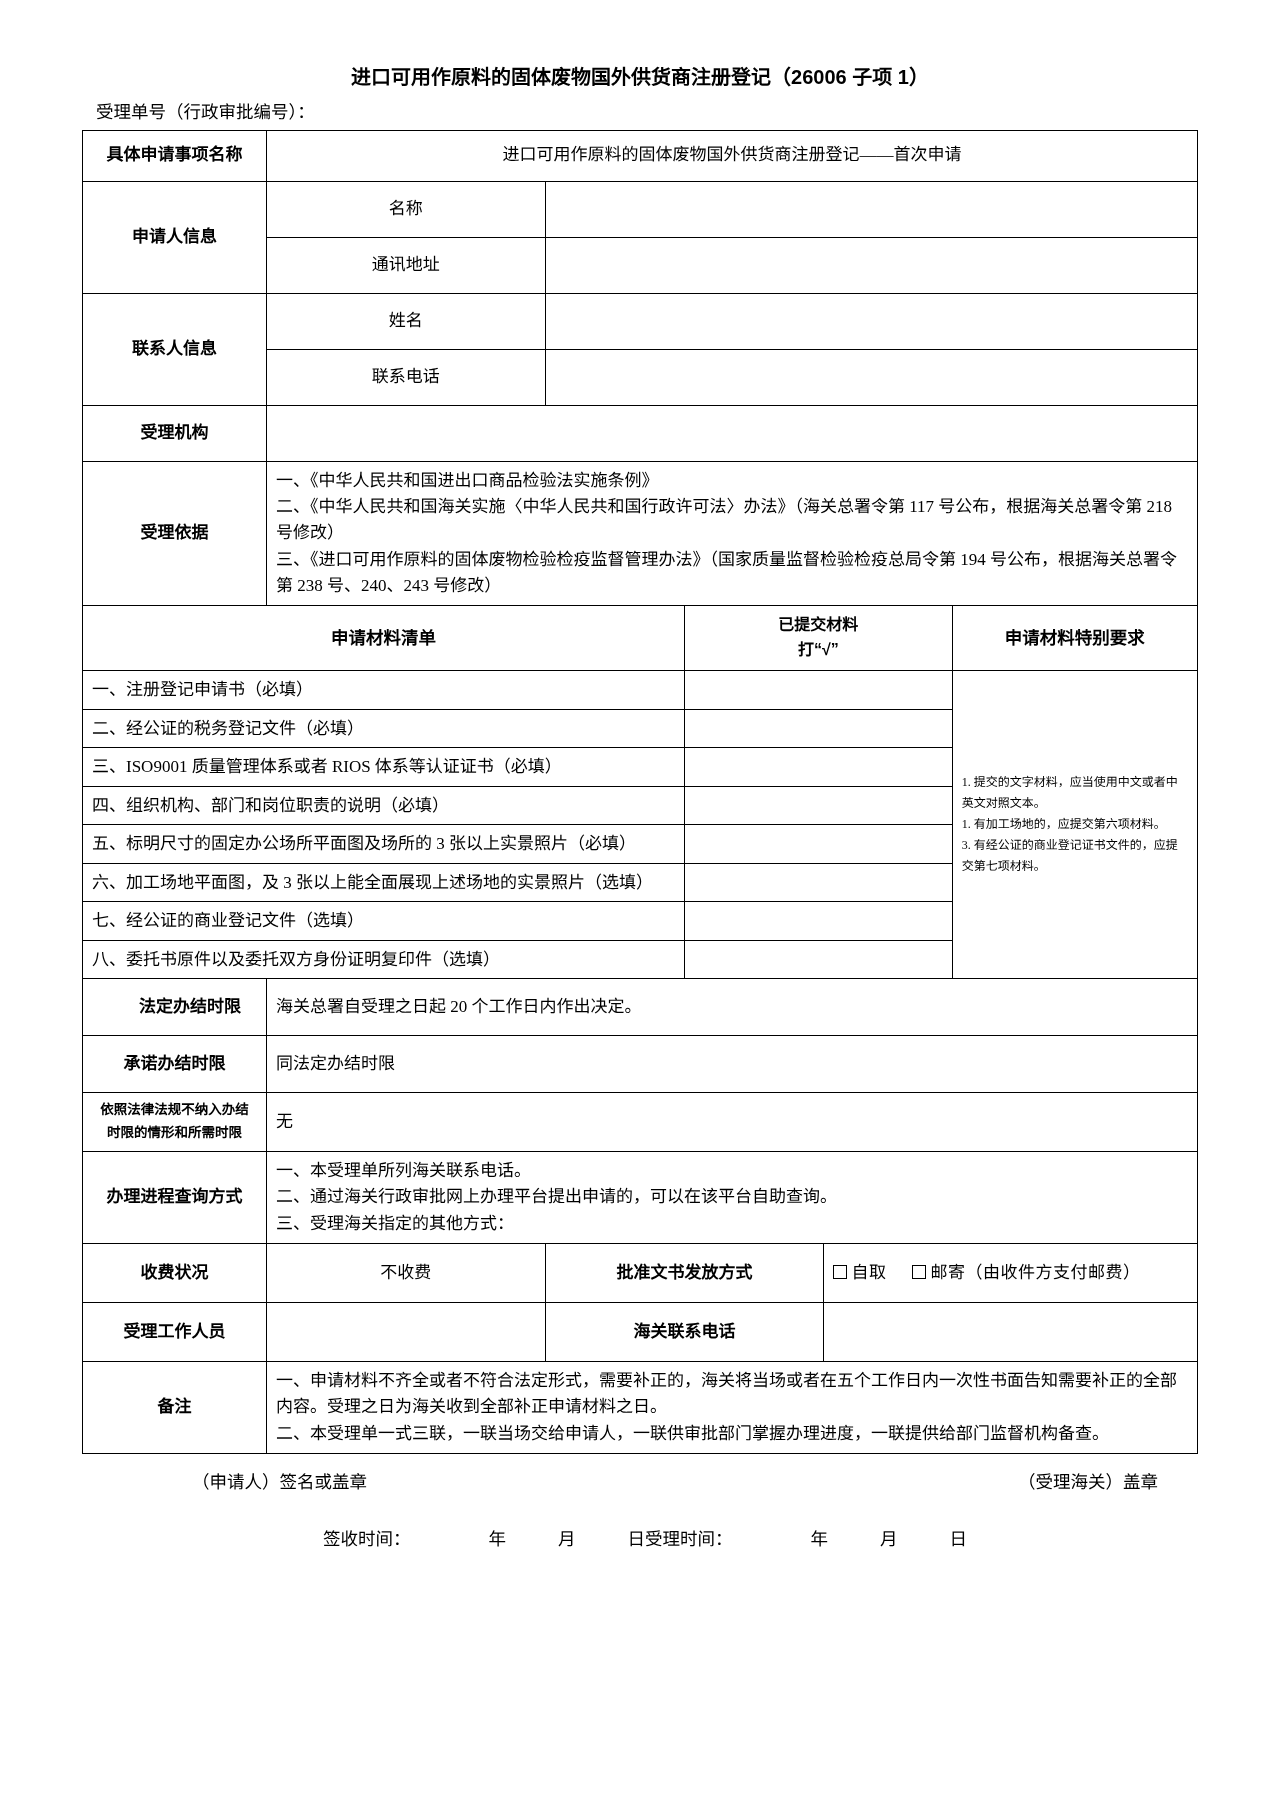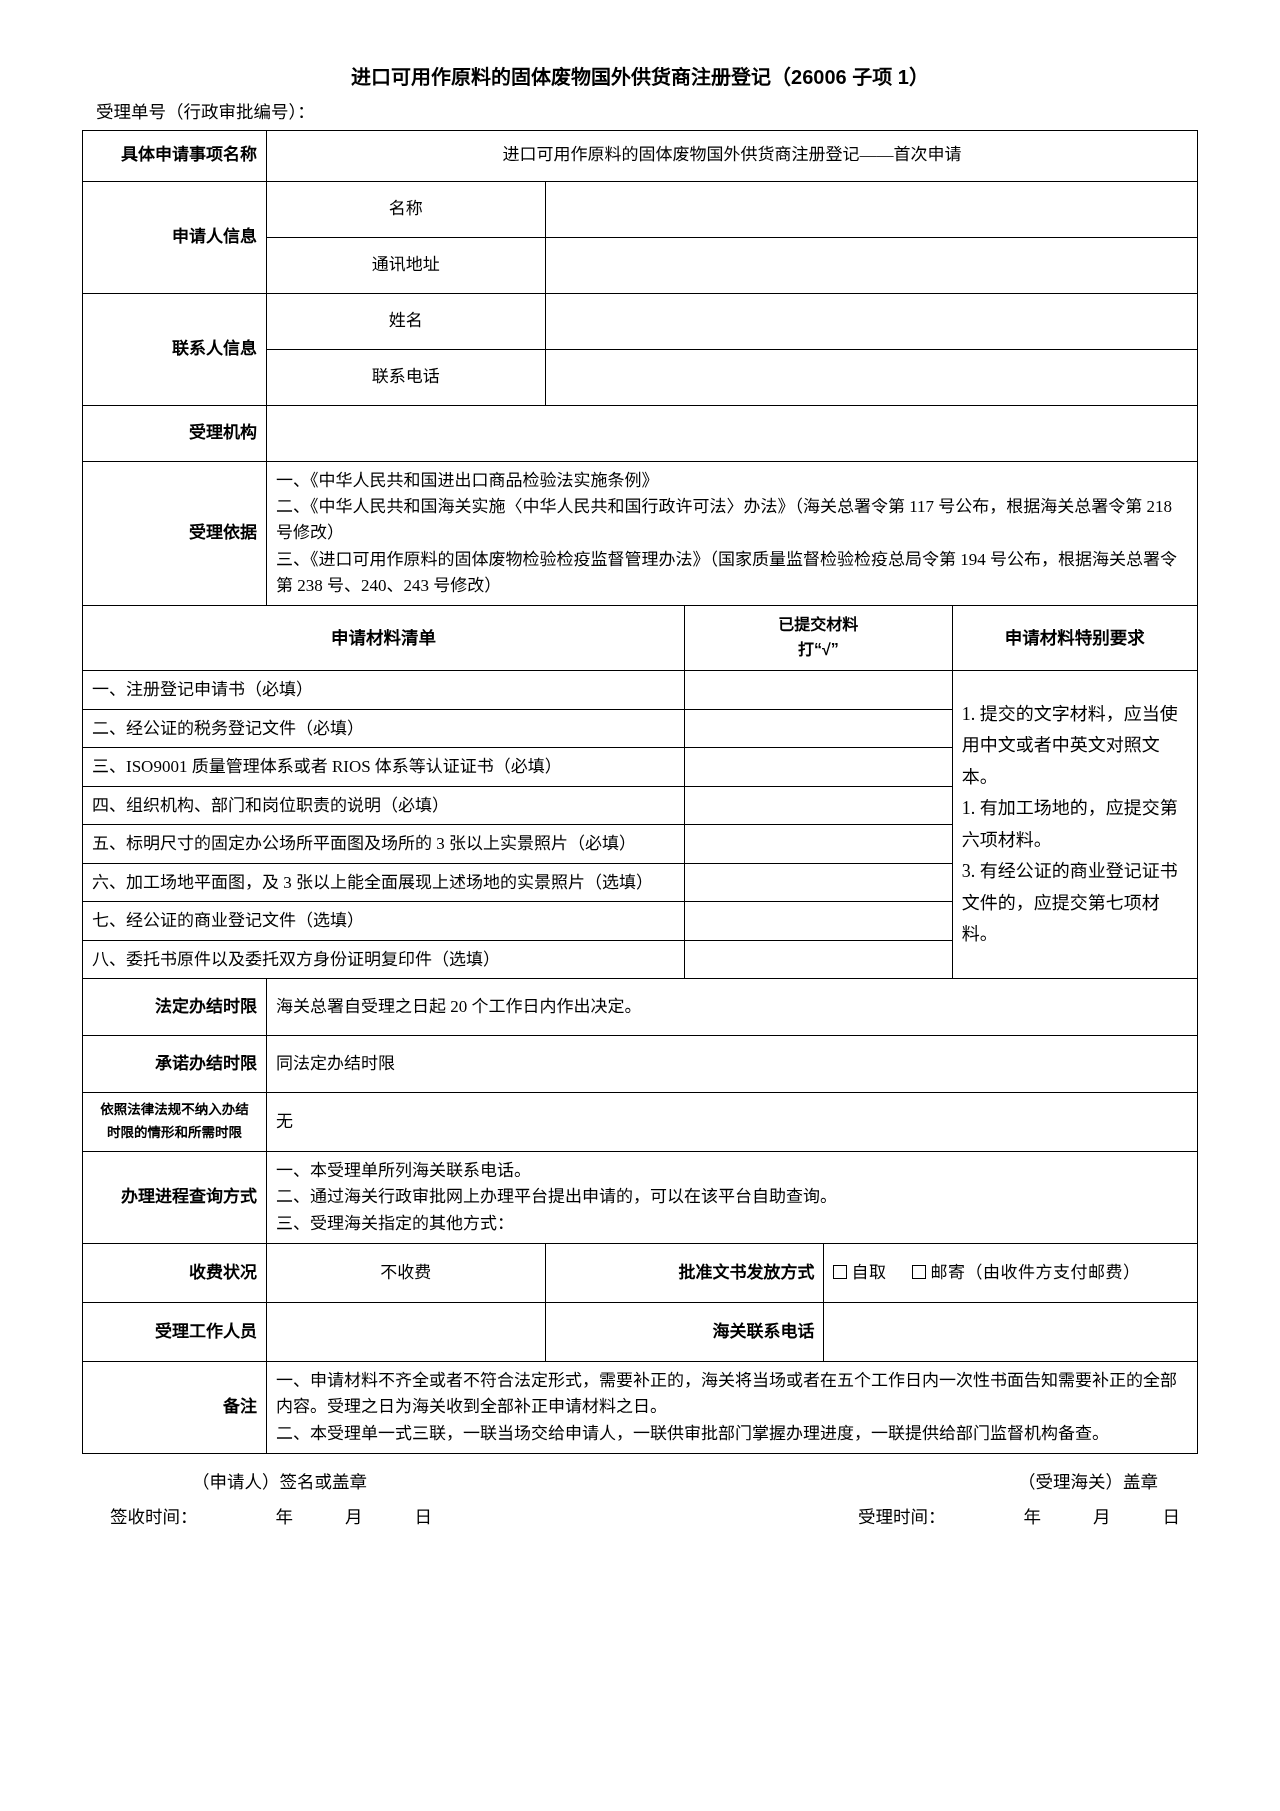--- a/index.html
+++ b/index.html
@@ -52,21 +52,21 @@
     font-size: 17px;
     line-height: 1.45;
   }
   table.form td {
     border: 1px solid #000000;
     padding: 6px 9px;
     vertical-align: middle;
     word-break: break-all;
   }
   .lbl {
-    text-align: right;
+    text-align: center;
     font-weight: bold;
     font-family: "Liberation Sans", "DejaVu Sans", sans-serif;
     font-size: 17px;
   }
   .lbl-sm {
     text-align: center;
     font-weight: bold;
     font-family: "Liberation Sans", "DejaVu Sans", sans-serif;
     font-size: 13.5px;
     line-height: 1.7;
@@ -99,21 +99,21 @@
     line-height: 1.55;
   }
   .mat-item {
     text-align: left;
     font-size: 17px;
     line-height: 1.5;
     padding: 8px 10px;
   }
   .req-cell {
     text-align: left;
-    font-size: 18px;
+    font-size: 12px;
     line-height: 1.75;
     vertical-align: middle;
     padding: 8px 10px;
   }
   .req-cell p { margin: 0; }
   .checkbox-line {
     font-size: 17px;
     letter-spacing: 0.5px;
   }
   .cb {
@@ -128,22 +128,22 @@
   
   .sign-row {
     display: flex;
     justify-content: space-between;
     margin: 14px 0 0 0;
     font-size: 17.5px;
     padding: 0 40px 0 110px;
   }
   .date-row {
     display: flex;
-    justify-content: space-between;
-    margin: 10px 0 0 0;
+    justify-content: center;
+    margin: 32px 0 0 0;
     font-size: 17.5px;
     padding: 0 18px 0 28px;
   }
   .date-group { white-space: nowrap; }
   .sp1 { display: inline-block; width: 78px; }
   .sp2 { display: inline-block; width: 52px; }
   .sp3 { display: inline-block; width: 52px; }
 </style>
 </head>
 <body>

